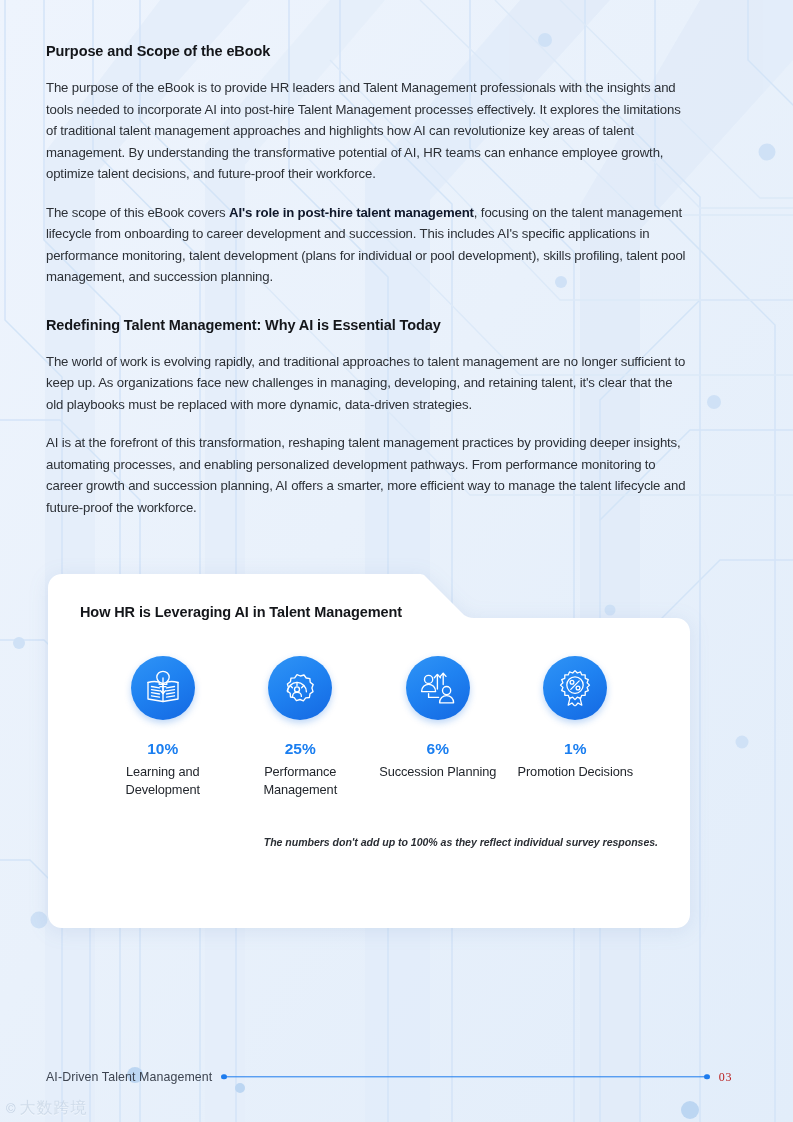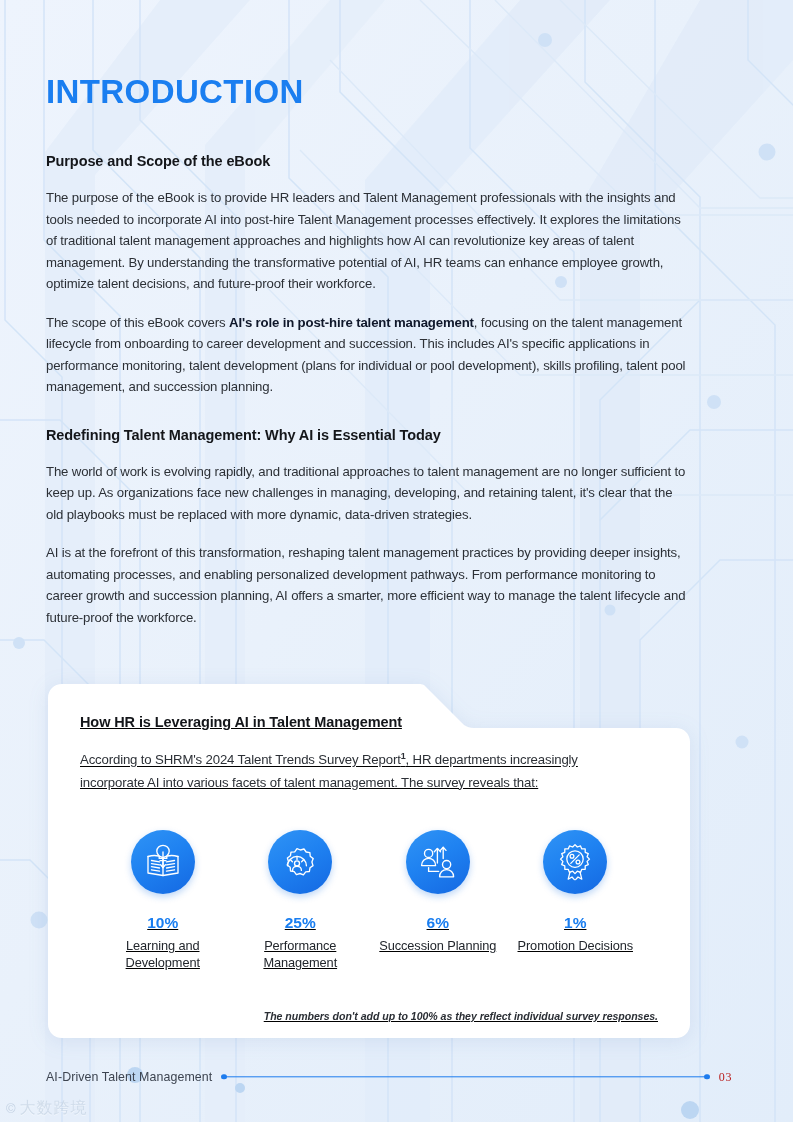--- a/index.html
+++ b/index.html
@@ -63,21 +63,20 @@
   .gap-p  { height:17px; }
   .gap-sec{ height:29px; }
   .gap-sec2{ height:18px; }
 
   
   .card-wrap {
     position:relative;
     margin-top:42px;
     width:646px;
     height:370px;
-    text-decoration:underline;
   }
   .card-shape {
     position:absolute;
     inset:0;
     width:646px;
     height:370px;
     filter:drop-shadow(0 3px 10px rgba(60,110,170,0.11));
   }
   .card-inner {
     position:relative;
@@ -279,21 +278,20 @@
   </g>
   <g fill="#bcd6f2">
     <circle cx="135" cy="1075" r="8"></circle>
     <circle cx="240" cy="1088" r="5"></circle>
     <circle cx="690" cy="1110" r="9"></circle>
   </g>
 </svg>
 
 <div class="page">
 
-  <h1 class="page-title">INTRODUCTION</h1>
 
   <div class="gap-h1"></div>
 
   <h2 class="section-head">Purpose and Scope of the eBook</h2>
 
   <div class="gap-sec2"></div>
 
   <p class="body-copy">The purpose of the eBook is to provide HR leaders and Talent Management professionals with the insights and tools needed to incorporate AI into post-hire Talent Management processes effectively. It explores the limitations of traditional talent management approaches and highlights how AI can revolutionize key areas of talent management. By understanding the transformative potential of AI, HR teams can enhance employee growth, optimize talent decisions, and future-proof their workforce.</p>
 
   <div class="gap-p"></div>
@@ -330,23 +328,20 @@
                L16 368
                C8 368 2 362 2 354
                L2 28
                C2 20 8 14 16 14 Z" fill="#ffffff"></path>
     </svg>
 
     <div class="card-inner">
 
       <h3 class="card-title">How HR is Leveraging AI in Talent Management</h3>
 
-      <p class="card-sub">
-        <span>According to SHRM's 2024 Talent Trends Survey Report</span><sup>1</sup><span>, HR departments increasingly incorporate AI into various facets of talent management. The survey reveals that:</span>
-      </p>
 
       <div class="stats">
 
         <div class="stat">
           <div class="stat-icon">
             <svg width="38" height="38" viewBox="0 0 38 38" fill="none" stroke="#ffffff" stroke-width="1.35" stroke-linecap="round" stroke-linejoin="round">
 
               <path d="M4 13.5 L4 30 L19 32.5 L34 30 L34 13.5"></path>
               <path d="M4 13.5 C9 12 14.5 12.3 19 14.6 C23.5 12.3 29 12 34 13.5"></path>
               <path d="M19 14.6 L19 32.5"></path>

